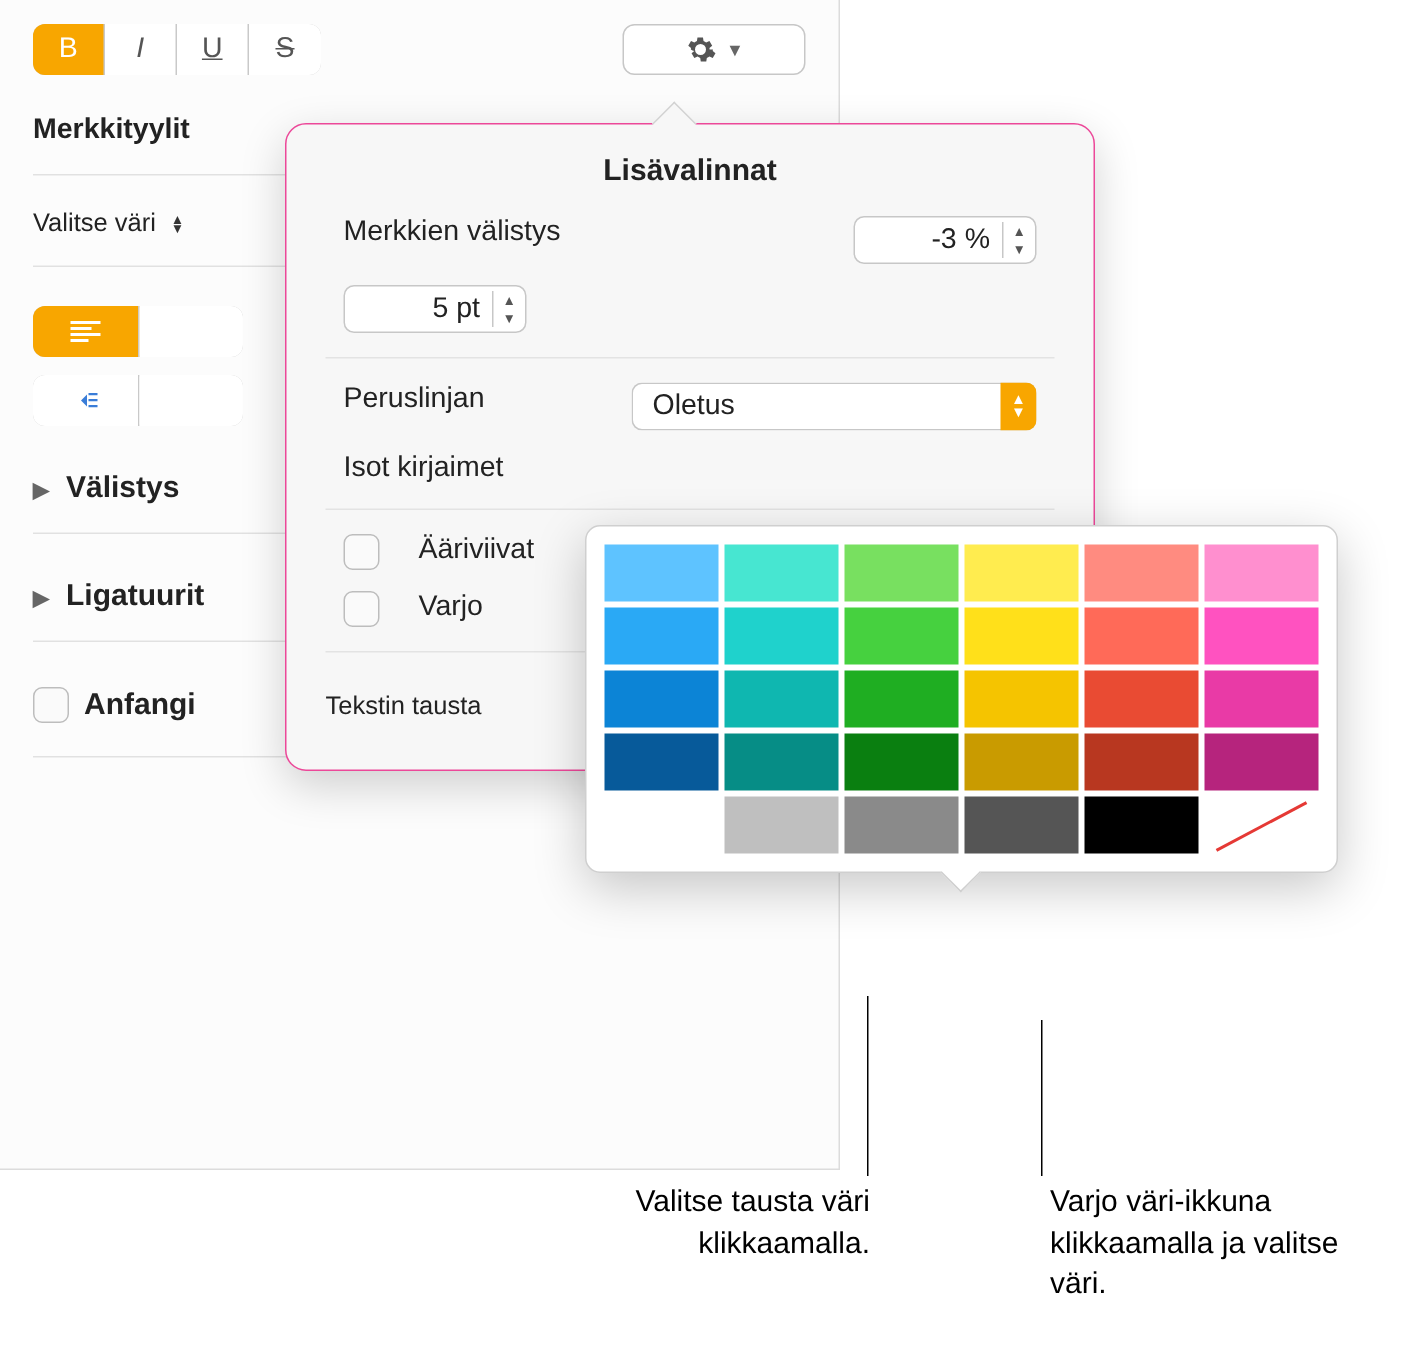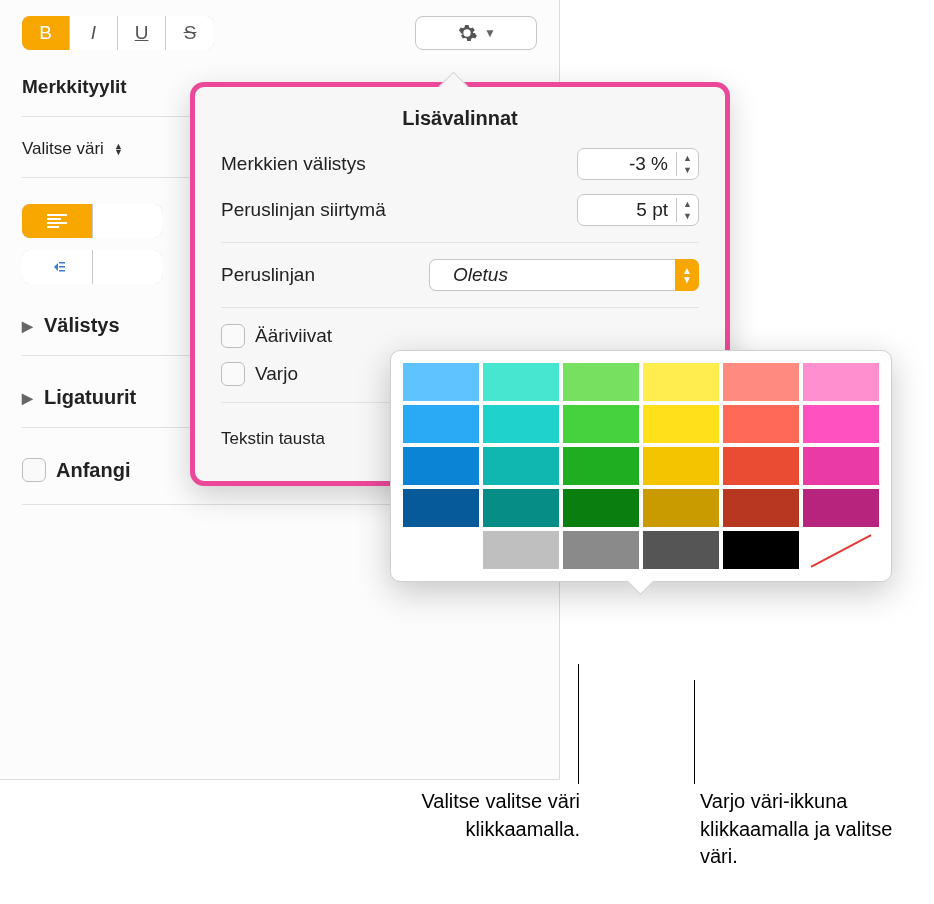--- a/index.html
+++ b/index.html
@@ -112,63 +112,64 @@
     width: 24px; height: 24px; border-radius: 6px;
     border: 1px solid #bdbdbd; background: #fafafa;
   }
 
   
   .popover {
     position: absolute;
     top: 82px; left: 190px;
     width: 540px;
     background: #f7f7f7;
-    border: 5px solid #ec4899;
+    border: 1px solid #ec4899;
     border-radius: 14px;
     box-shadow: 0 10px 30px rgba(0,0,0,0.18);
     padding: 20px 26px 26px;
   }
   .popover::before {
     content: "";
     position: absolute;
     top: -11px; left: 248px;
     width: 20px; height: 20px;
     background: #f7f7f7;
     border-left: 1px solid #d2d2d2;
     border-top: 1px solid #d2d2d2;
     transform: rotate(45deg);
   }
   .popover h3 {
     text-align: center; font-size: 20px; font-weight: 600;
     margin-bottom: 18px;
   }
   .field-row {
-    display:flex; align-items:center; justify-content: space-between;
-    margin: 14px 0;
+    display:flex; align-items:flex-start; justify-content: space-between;
+    margin: 14px 12px;
     font-size: 19px;
+    gap: 16px;
   }
   .stepper {
     display:flex; align-items:center;
     background:#fff; border:1px solid #c7c7c7; border-radius:7px;
     height: 32px; width: 122px;
   }
   .stepper .val { flex:1; text-align:right; padding-right:8px; }
   .stepper .arrows {
     width: 22px; border-left:1px solid #c7c7c7;
     display:flex; flex-direction:column;
     font-size: 9px; line-height: 12px; text-align:center; color:#555;
   }
   .select-pill {
     display:flex; align-items:center;
     background:#fff; border-radius:7px;
     height: 32px;
     box-shadow: inset 0 0 0 1px #c7c7c7;
     overflow:hidden;
   }
-  .select-pill .val { flex:1; padding: 0 24px; font-style: italic; }
+  .select-pill .val { flex:1; padding: 0 14px; }
   .select-pill .cap {
     width: 24px; background:#f8a600;
     display:flex; align-items:center; justify-content:center;
     color:#fff; font-size:10px; line-height:9px;
     flex-direction: column;
     height: 100%;
   }
   .sep { height:1px; background:#e3e3e3; margin: 16px 0; }
 
   .cbx {
@@ -327,21 +328,20 @@
     <div class="stepper">
       <span class="val">-3 %</span>
       <span class="arrows">
           <span>▲</span>
           <span>▼</span>
         </span>
     </div>
   </div>
 
   <div class="field-row">
-    <span>Peruslinjan siirtymä</span>
     <div class="stepper">
       <span class="val">5 pt</span>
       <span class="arrows">
           <span>▲</span>
           <span>▼</span>
         </span>
     </div>
   </div>
 
   <div class="sep"></div>
@@ -350,20 +350,23 @@
     <span>Peruslinjan</span>
     <div class="select-pill" style="width:270px">
       <span class="val">Oletus</span>
       <span class="cap">
           <span>▲</span>
           <span>▼</span>
         </span>
     </div>
   </div>
 
+  <div class="field-row">
+    <span>Isot kirjaimet</span>
+  </div>
 
 
   <div class="sep"></div>
 
   <div class="field-row" style="justify-content:flex-start">
     <span class="cbx"></span>
     <span>Ääriviivat</span>
   </div>
   <div class="field-row" style="justify-content:flex-start">
     <span class="cbx"></span>
@@ -414,14 +417,14 @@
       <div class="sw" style="background: rgb(138, 138, 138);"></div>
       <div class="sw" style="background: rgb(85, 85, 85);"></div>
       <div class="sw" style="background: rgb(0, 0, 0);"></div>
       <div class="sw slash"></div>
     </div>
 </div>
 
 <div class="callout-line" style="left:578px; top:664px; height:120px"></div>
 <div class="callout-line" style="left:694px; top:680px; height:104px"></div>
 
-<div class="callout" style="left:320px; top:788px; width:260px; text-align:right">Valitse valitse väri klikkaamalla.</div>
+<div class="callout" style="left:320px; top:788px; width:260px; text-align:right">Valitse tausta väri klikkaamalla.</div>
 <div class="callout" style="left:700px; top:788px; width:210px">Varjo väri-ikkuna klikkaamalla ja valitse väri.</div>
 
 </body></html>

